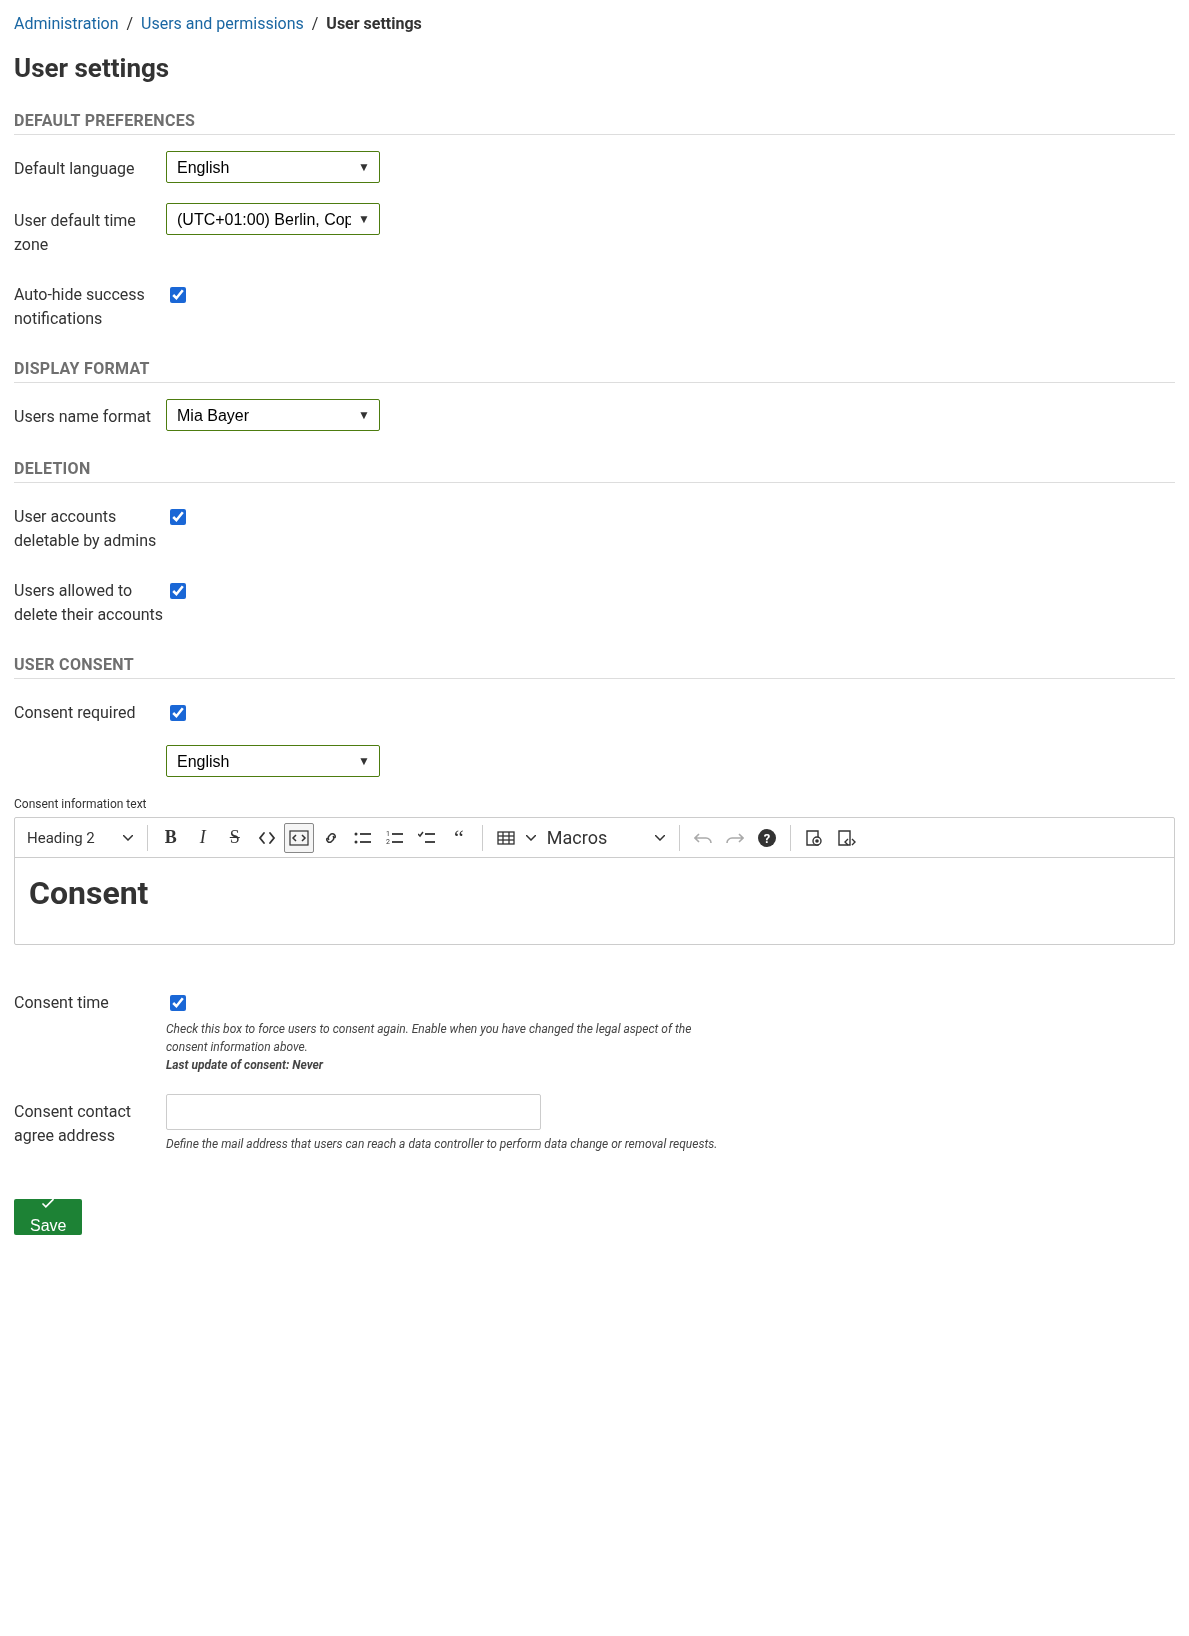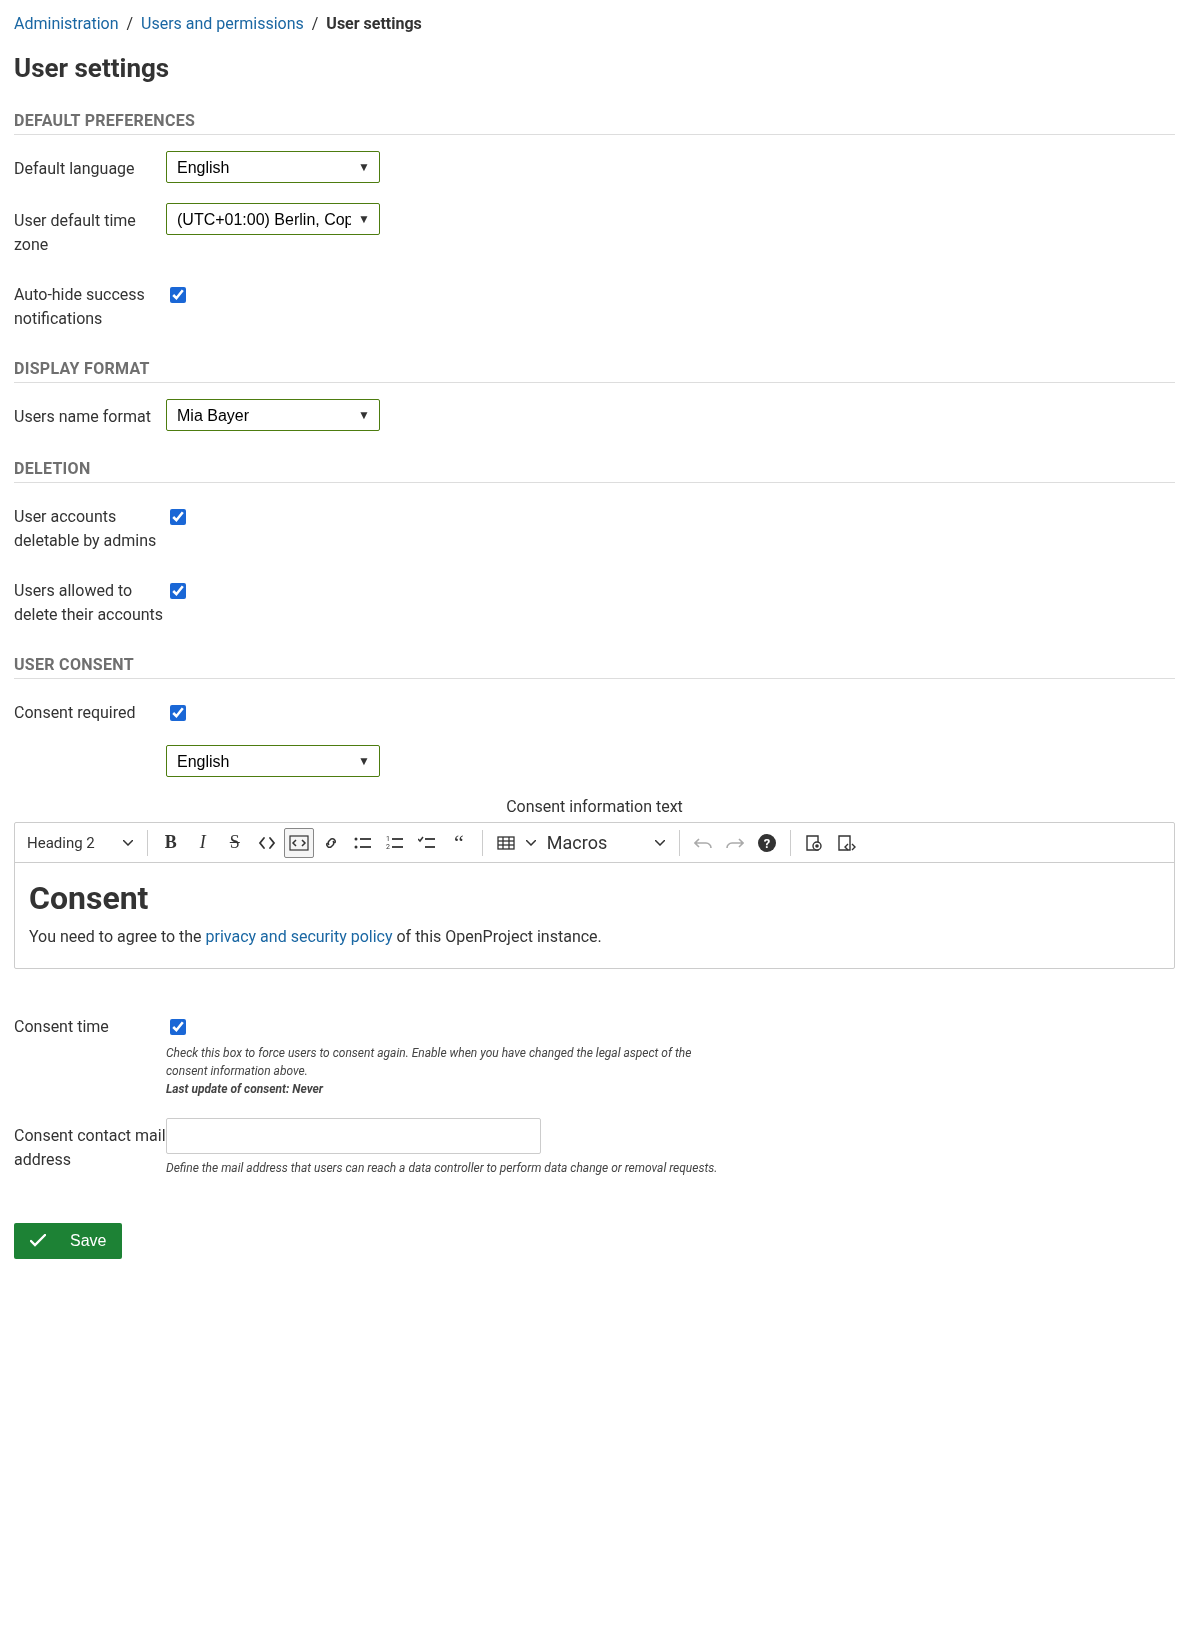--- a/index.html
+++ b/index.html
@@ -104,24 +104,23 @@
     font-style: italic;
     color: #444;
     font-size: 12px;
     line-height: 1.5;
     margin-top: 5px;
   }
   .hint .strong {
     font-weight: 700;
   }
   .editor-label {
-    font-size: 16px;
+    font-size: 12px;
     color: #333;
     margin-bottom: 6px;
-    text-align: center;
   }
   .editor {
     border: 1px solid #ccc;
     border-radius: 2px;
   }
   .editor-toolbar {
     display: flex;
     align-items: center;
     height: 40px;
     padding: 0 6px;
@@ -179,30 +178,31 @@
     font-size: 16px;
     margin: 0;
   }
   .editor-content a {
     color: #1a67a3;
     text-decoration: none;
   }
   .save-btn {
     display: inline-flex;
     align-items: center;
-    gap: 24px;
+    gap: 8px;
     background: #1d8235;
     color: #fff;
     border: none;
     height: 36px;
     padding: 0 16px;
     font-size: 16px;
     border-radius: 2px;
     cursor: pointer;
     margin-top: 26px;
+    flex-direction: column;
   }
   svg { display: block; }
 </style>
 </head>
 <body>
 
 
 
 
 <div class="breadcrumb">
@@ -413,41 +413,38 @@
       </div>
     <div class="tb-btn">
         <svg width="20" height="16" viewBox="0 0 20 16">
           <path d="M3 1 L14 1 L14 15 L3 15 Z" stroke="#333" stroke-width="1.4" fill="none"></path>
           <path d="M12 9 L9 12 L12 15 M16 9 L19 12 L16 15" stroke="#333" stroke-width="1.4" fill="none"></path>
         </svg>
       </div>
   </div>
   <div class="editor-content">
     <h2>Consent</h2>
-    <p>
-      <span>You need to agree to the </span><a href="#">privacy and security policy</a><span> of this OpenProject instance.</span>
-    </p>
   </div>
 </div>
 
 <div style="height:40px"></div>
 
 <div class="form-row">
   <div class="form-label">Consent time</div>
   <div class="form-control-col">
     <input type="checkbox" checked="" style="">
     <div class="hint" style="max-width:560px">
       <span>Check this box to force users to consent again. Enable when you have changed the legal aspect of the consent information above.</span><br>
       <span class="strong">Last update of consent: Never</span>
     </div>
   </div>
 </div>
 
 <div class="form-row">
-  <div class="form-label">Consent contact mail address</div>
+  <div class="form-label">Consent contact agree address</div>
   <div class="form-control-col">
     <input type="text" value="" style="">
     <div class="hint" style="max-width:560px">Define the mail address that users can reach a data controller to perform data change or removal requests.</div>
   </div>
 </div>
 
 <button class="save-btn">
   <svg width="16" height="14" viewBox="0 0 16 14">
       <path d="M1 7 L5 11 L15 1" stroke="#fff" stroke-width="2.4" fill="none" stroke-linecap="round"></path>
     </svg>

